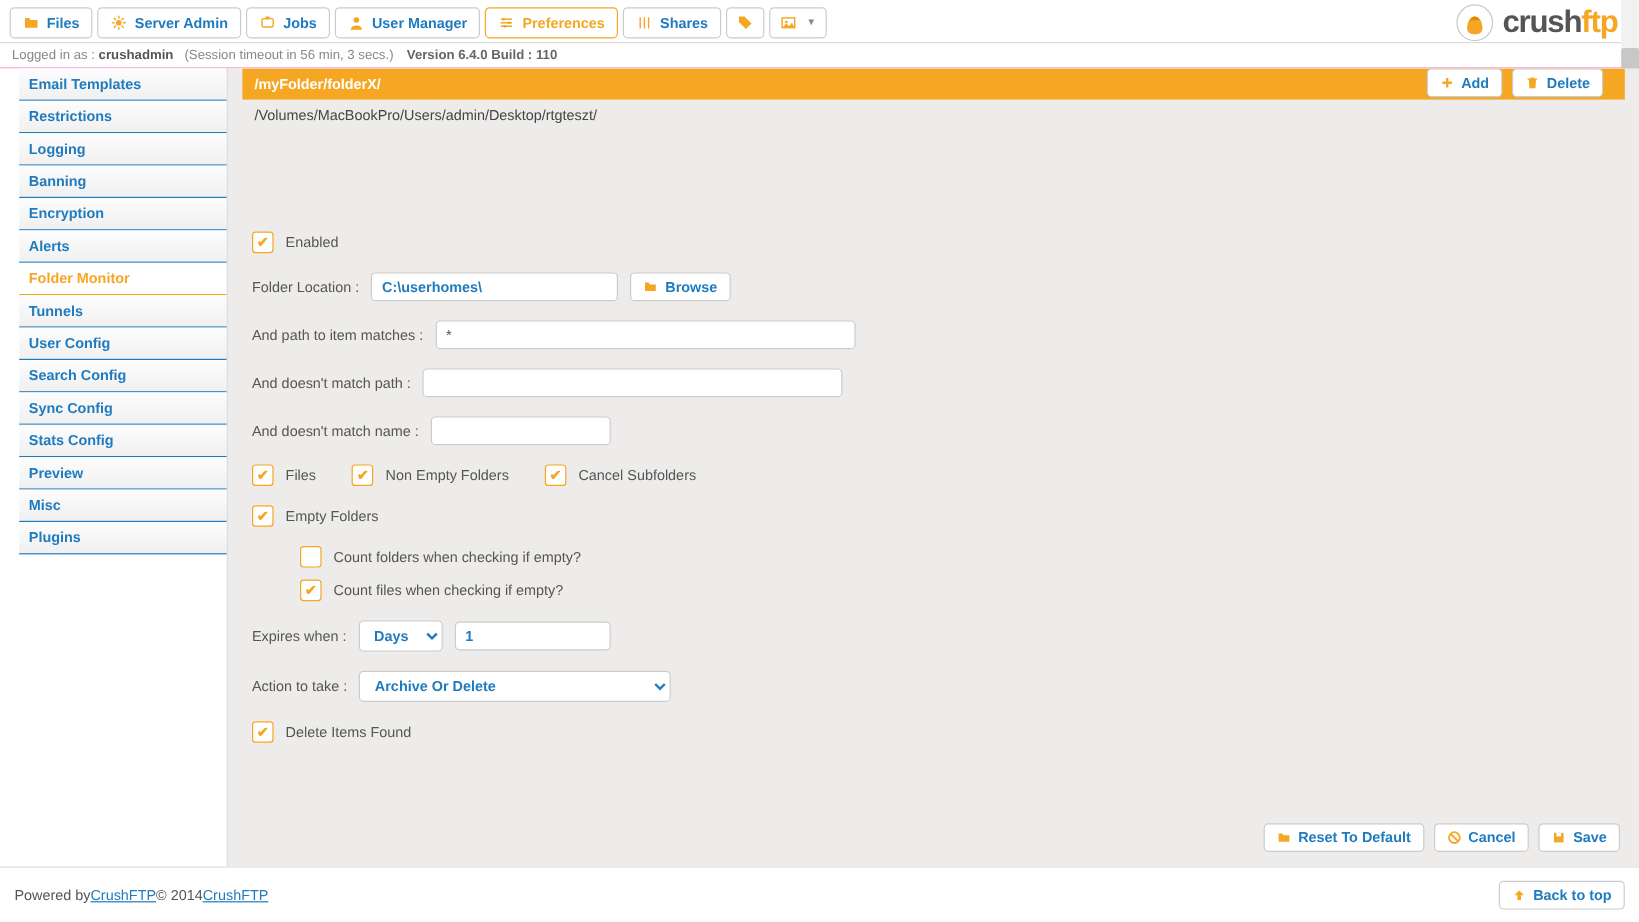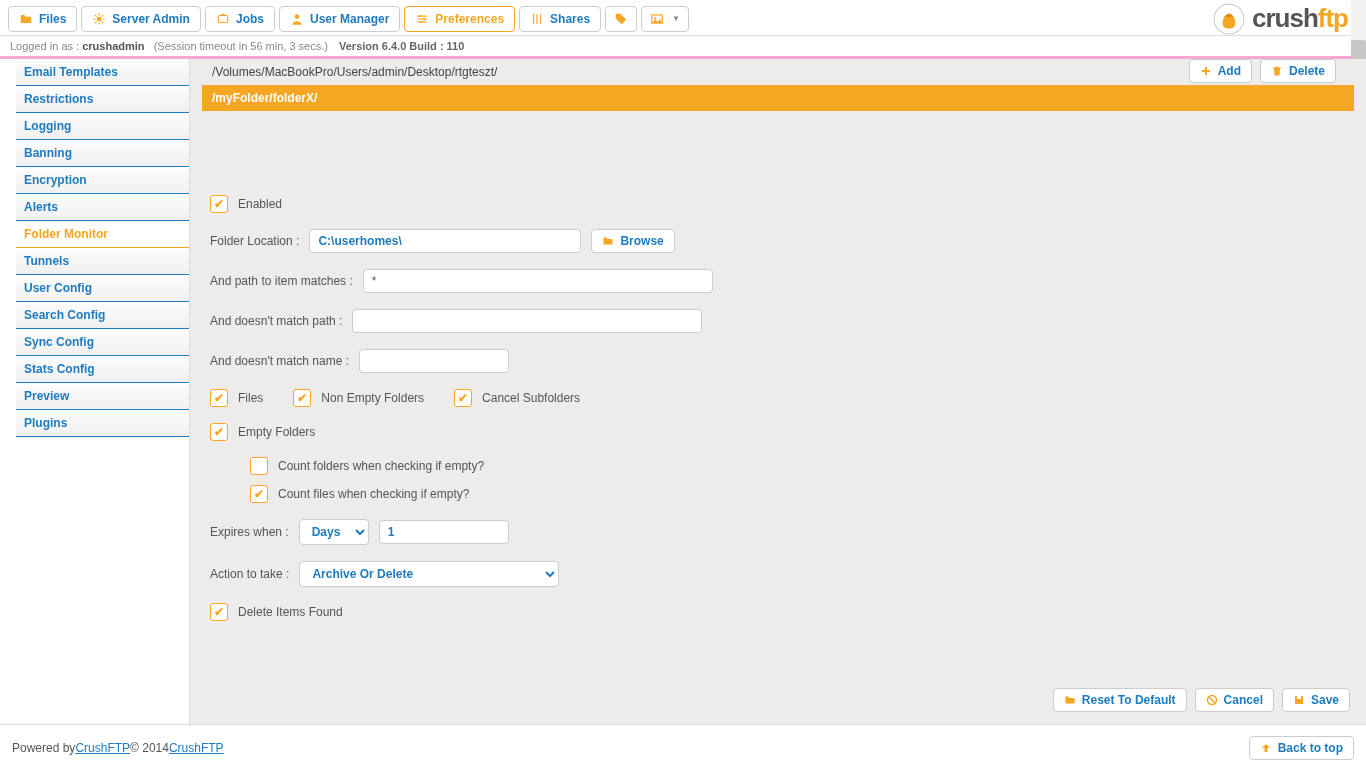--- a/index.html
+++ b/index.html
@@ -49,21 +49,21 @@
     display:flex;
     align-items:center;
     gap:6px;
     padding-right:10px;
   }
   .logo svg { width:34px; height:34px; }
   .status-line {
     font-size: 11px;
     color: #888;
     padding: 4px 10px 4px 10px;
-    border-bottom: 3px solid #f9a8d4;
+    border-bottom: 1px solid #f9a8d4;
   }
   .status-line .uname { color:#555; font-weight:bold; }
   .status-line .ver { color:#666; font-weight:bold; margin-left:8px;}
   .workspace {
     display: flex;
     height: 665px;
   }
   .sidebar {
     width: 189px;
     padding: 0 0 0 16px;
@@ -299,20 +299,21 @@
     <div class="side-item"><span>Banning</span></div>
     <div class="side-item"><span>Encryption</span></div>
     <div class="side-item"><span>Alerts</span></div>
     <div class="side-item active"><span>Folder Monitor</span></div>
     <div class="side-item"><span>Tunnels</span></div>
     <div class="side-item"><span>User Config</span></div>
     <div class="side-item"><span>Search Config</span></div>
     <div class="side-item"><span>Sync Config</span></div>
     <div class="side-item"><span>Stats Config</span></div>
     <div class="side-item"><span>Preview</span></div>
+    <div class="side-item"><span>Misc</span></div>
     <div class="side-item"><span>Plugins</span></div>
   </div>
 
   <div class="main-pane">
 
     <div class="top-actions">
       <button class="btn">
         <span class="mini"><svg viewBox="0 0 24 24">
               <path stroke="#f5a623" stroke-width="4" d="M12 4v16M4 12h16"></path>
             </svg></span>
@@ -320,33 +321,33 @@
       </button>
       <button class="btn">
         <span class="mini"><svg viewBox="0 0 24 24">
               <path fill="#f5a623" d="M6 7h12l-1 14H7zM4 5h16v2H4zM9 3h6v2H9z"></path>
             </svg></span>
         <span>Delete</span>
       </button>
     </div>
 
     <div class="folder-list">
+      <div class="folder-row sel"><span>/myFolder/folderX/</span></div>
       <div class="folder-row"><span>/Volumes/MacBookPro/Users/admin/Desktop/rtgteszt/</span></div>
-      <div class="folder-row sel"><span>/myFolder/folderX/</span></div>
     </div>
 
     <div class="form-area">
       <div class="row">
         <span class="chk on"></span>
         <span class="lbl">Enabled</span>
       </div>
 
       <div class="row">
         <span class="lbl">Folder Location :</span>
-        <input class="txt" style="width: 272px;" value="C:\userhomes\">
+        <input class="txt" style="width: 206px;" value="C:\userhomes\">
         <button class="btn">
           <span class="mini"><svg viewBox="0 0 24 24">
                 <path fill="#f5a623" d="M3 5h6l2 3h10v11H3z"></path>
               </svg></span>
           <span>Browse</span>
         </button>
       </div>
 
       <div class="row">
         <span class="lbl">And path to item matches :</span>

